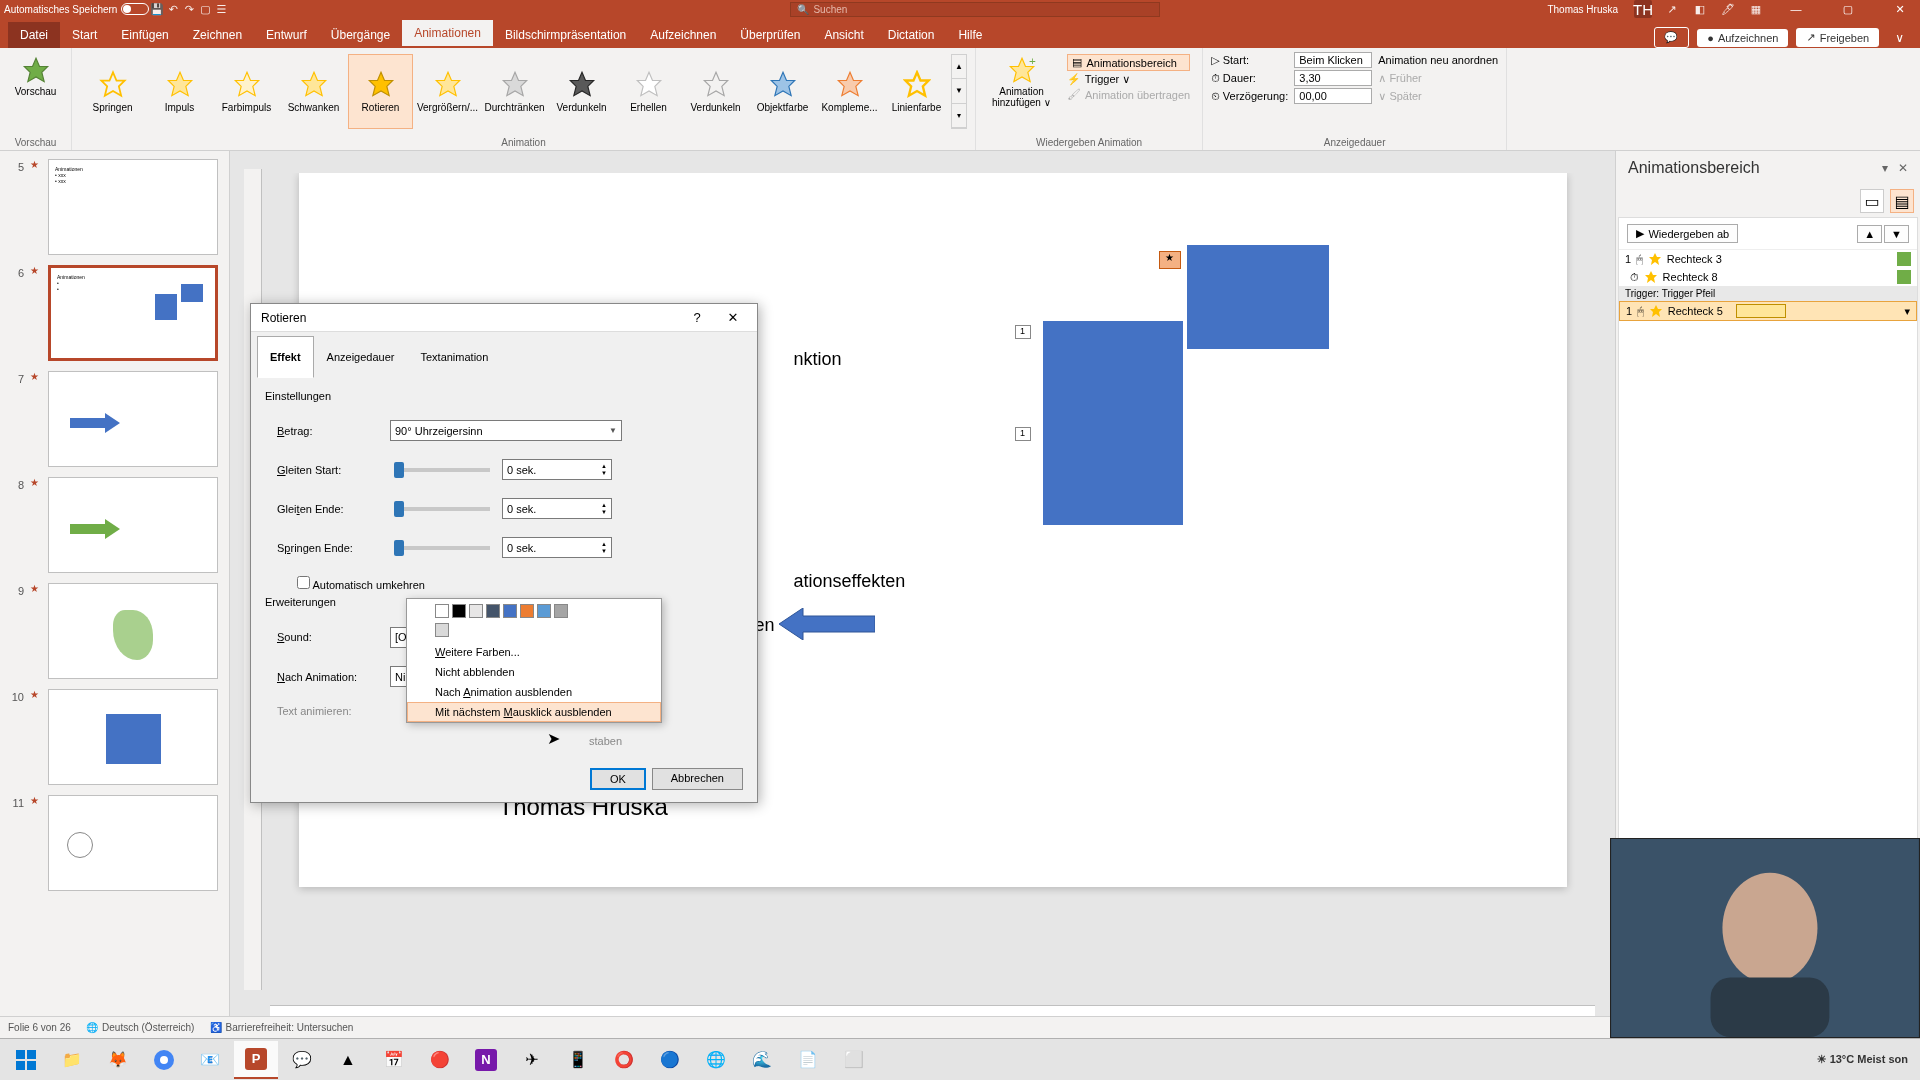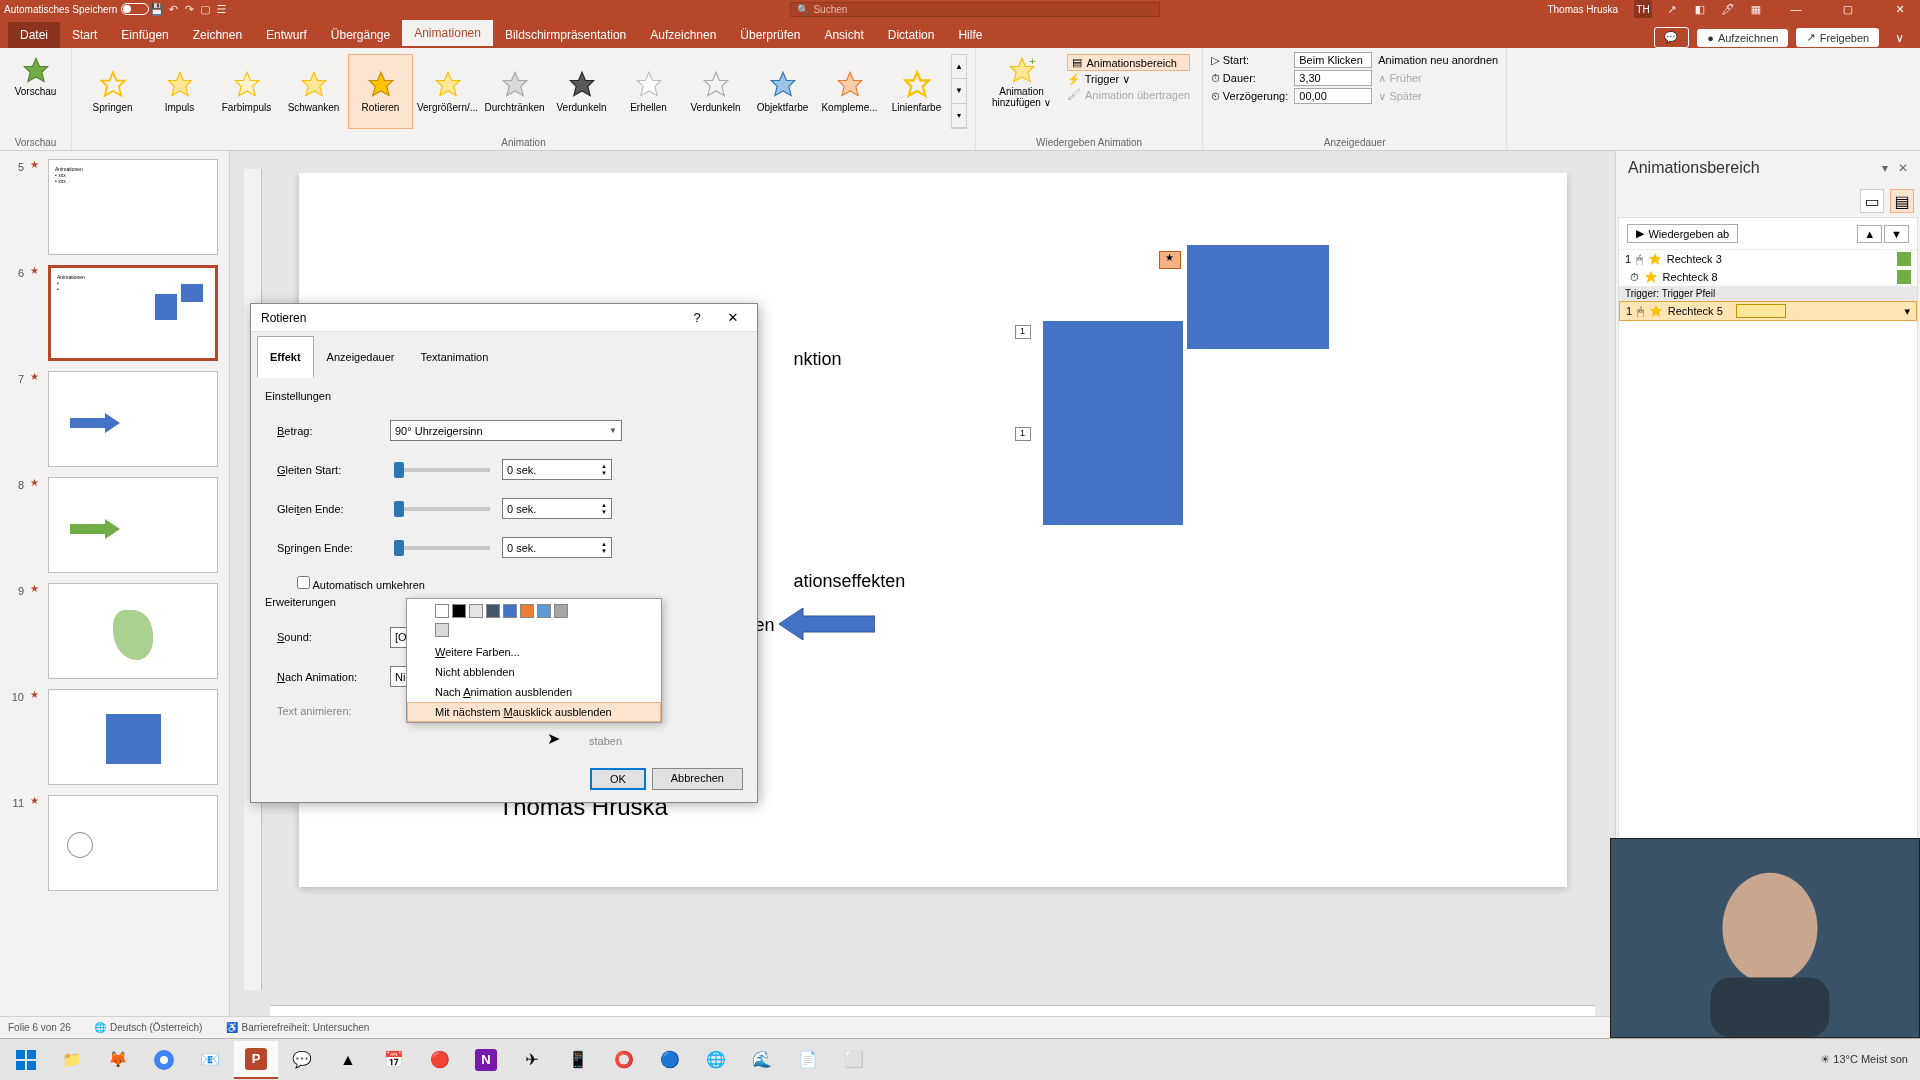--- a/index.html
+++ b/index.html
@@ -9,21 +9,21 @@
 .titlebar { height: 18px; background: #b7472a; display: flex; align-items: center; color: #fff; font-size: 11px; padding: 0 4px; }
 .titlebar .qat { display: flex; align-items: center; }
 .titlebar .qat-item { width: 16px; height: 16px; display: flex; align-items: center; justify-content: center; opacity: 0.9; }
 .titlebar .autosave { display: flex; align-items: center; gap: 4px; font-size: 10px; }
 .titlebar .toggle { width: 28px; height: 12px; border: 1px solid #fff; border-radius: 6px; position: relative; }
 .titlebar .toggle::after { content: ''; width: 8px; height: 8px; background: #fff; border-radius: 50%; position: absolute; top: 1px; left: 1px; }
 .titlebar .filename { position: absolute; left: 50%; transform: translateX(-50%); font-size: 11px; }
 .titlebar .search { position: absolute; left: 790px; width: 370px; height: 15px; background: #a94127; border: 1px solid #8f391f; display: flex; align-items: center; padding: 0 6px; font-size: 10px; color: #e5b8aa; }
 .titlebar .right { position: absolute; right: 0; display: flex; align-items: center; gap: 12px; }
 .titlebar .user { font-size: 10px; margin-right: 4px; }
-.titlebar .avatar { width: 18px; height: 18px; background: #8c3320; border-radius: 2px; display: flex; align-items: center; justify-content: center; font-size: 10px; }
+.titlebar .avatar { width: 18px; height: 18px; background: #8c3320; border-radius: 2px; display: flex; align-items: center; justify-content: center; font-size: 15px; }
 .titlebar .wctrl { width: 40px; height: 18px; display: flex; align-items: center; justify-content: center; }
 
 
 .ribbon-tabs { height: 30px; background: #b7472a; display: flex; align-items: flex-end; padding: 0 8px; color: #fff; font-size: 12px; }
 .ribbon-tab { padding: 6px 12px; cursor: pointer; }
 .ribbon-tab.active { background: #f3f2f1; color: #b7472a; border-bottom: 2px solid #b7472a; }
 .ribbon-tab:first-child { background: #8c3320; }
 .ribbon-right { margin-left: auto; display: flex; gap: 8px; align-items: center; }
 .ribbon-right-btn { background: #fff; color: #333; padding: 3px 10px; border-radius: 3px; font-size: 11px; display: flex; align-items: center; gap: 4px; }
 
@@ -107,28 +107,28 @@
 .anim-pane-body { background: #fff; margin: 0 2px; flex: 1; border: 1px solid #ddd; font-size: 11px; }
 .anim-pane-ctrl { padding: 6px 8px; display: flex; align-items: center; gap: 6px; border-bottom: 1px solid #eee; }
 .anim-pane-btn { border: 1px solid #ababab; background: #fdfdfd; padding: 2px 8px; display: flex; align-items: center; gap: 4px; font-size: 11px; }
 .anim-list-item { display: flex; align-items: center; gap: 5px; padding: 2px 6px; }
 .anim-list-item.selected { background: #ffe4b5; border: 1px solid #e8a33d; }
 .anim-trigger-hdr { background: #e8e8e8; padding: 2px 6px; font-size: 10px; }
 .anim-icon { width: 14px; height: 14px; }
 .timeline-bar { width: 14px; height: 14px; }
 
 
-.statusbar { position: absolute; bottom: 42px; left: 0; right: 0; height: 22px; background: #f3f2f1; border-top: 1px solid #d0d0d0; display: flex; align-items: center; font-size: 10px; color: #555; padding: 0 8px; gap: 24px; }
+.statusbar { position: absolute; bottom: 42px; left: 0; right: 0; height: 22px; background: #f3f2f1; border-top: 1px solid #d0d0d0; display: flex; align-items: center; font-size: 10px; color: #555; padding: 0 8px; gap: 16px; }
 .statusbar .right { margin-left: auto; display: flex; gap: 12px; align-items: center; }
 
 
 .taskbar { position: absolute; bottom: 0; left: 0; right: 0; height: 42px; background: #e4e4e4; border-top: 1px solid #b0b0b0; display: flex; align-items: center; padding: 0 4px; gap: 2px; }
 .task-item { width: 44px; height: 38px; display: flex; align-items: center; justify-content: center; }
 .task-item.active { border-bottom: 2px solid #b7472a; background: #fafafa; }
-.taskbar .sys-tray { margin-left: auto; display: flex; gap: 10px; font-size: 11px; color: #333; padding-right: 8px; }
+.taskbar .sys-tray { margin-left: auto; display: flex; gap: 10px; font-size: 11px; color: #333; padding-right: 8px; font-weight: bold; }
 
 
 .webcam { position: absolute; right: 0; bottom: 42px; width: 310px; height: 200px; background: #334a5e; border: 1px solid #222; z-index: 50; }
 
 
 .cursor { position: absolute; left: 547px; top: 729px; z-index: 300; font-size: 16px; color: #000; }
 </style>
 </head>
 <body>
 

